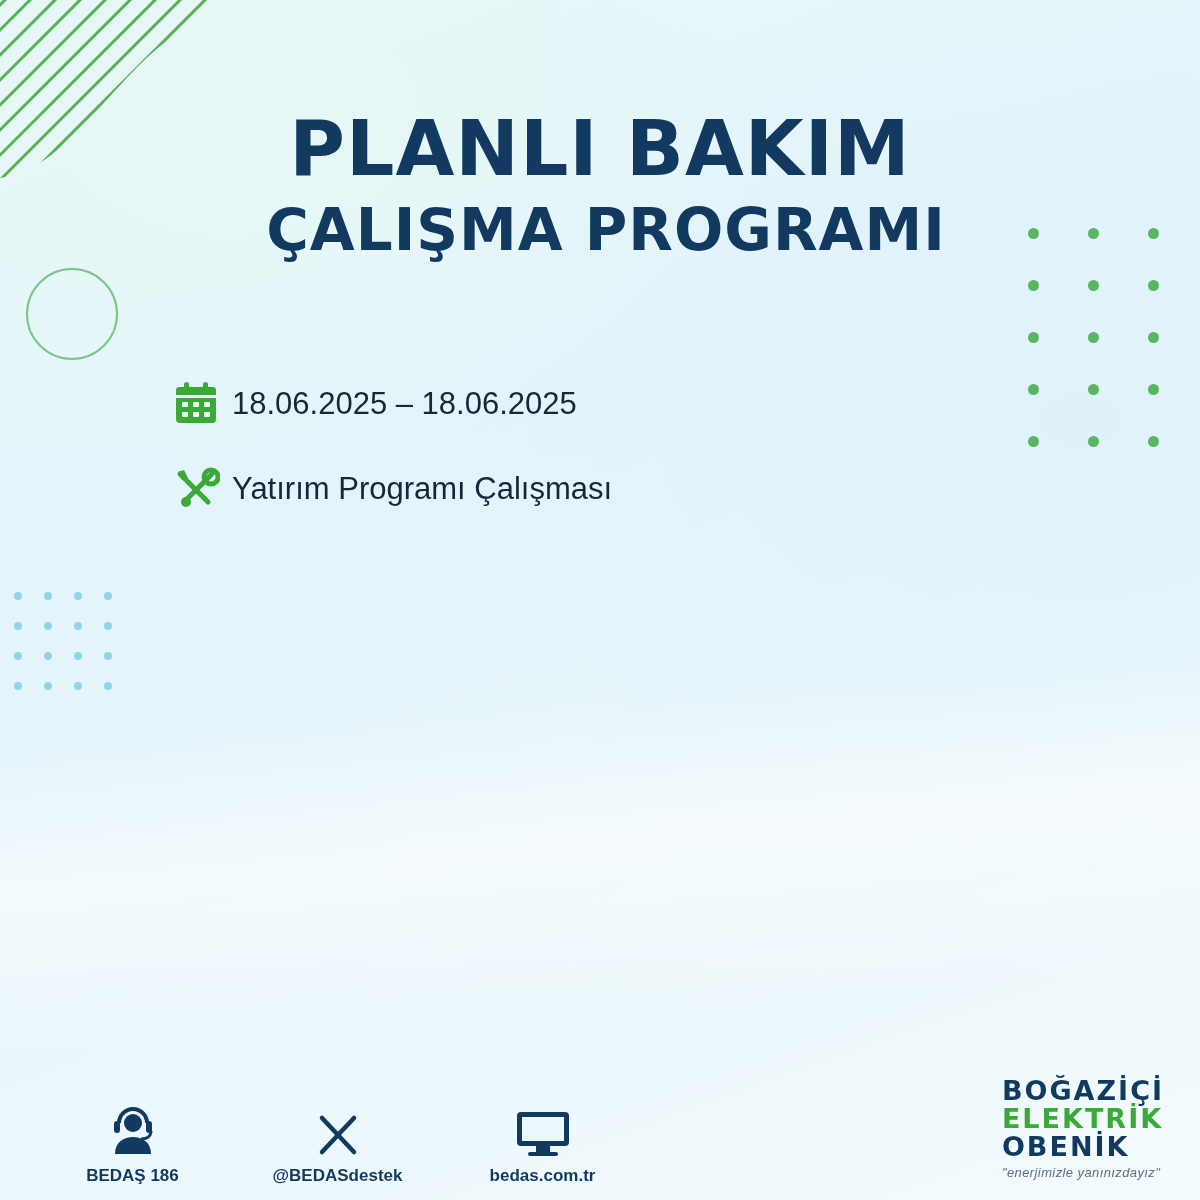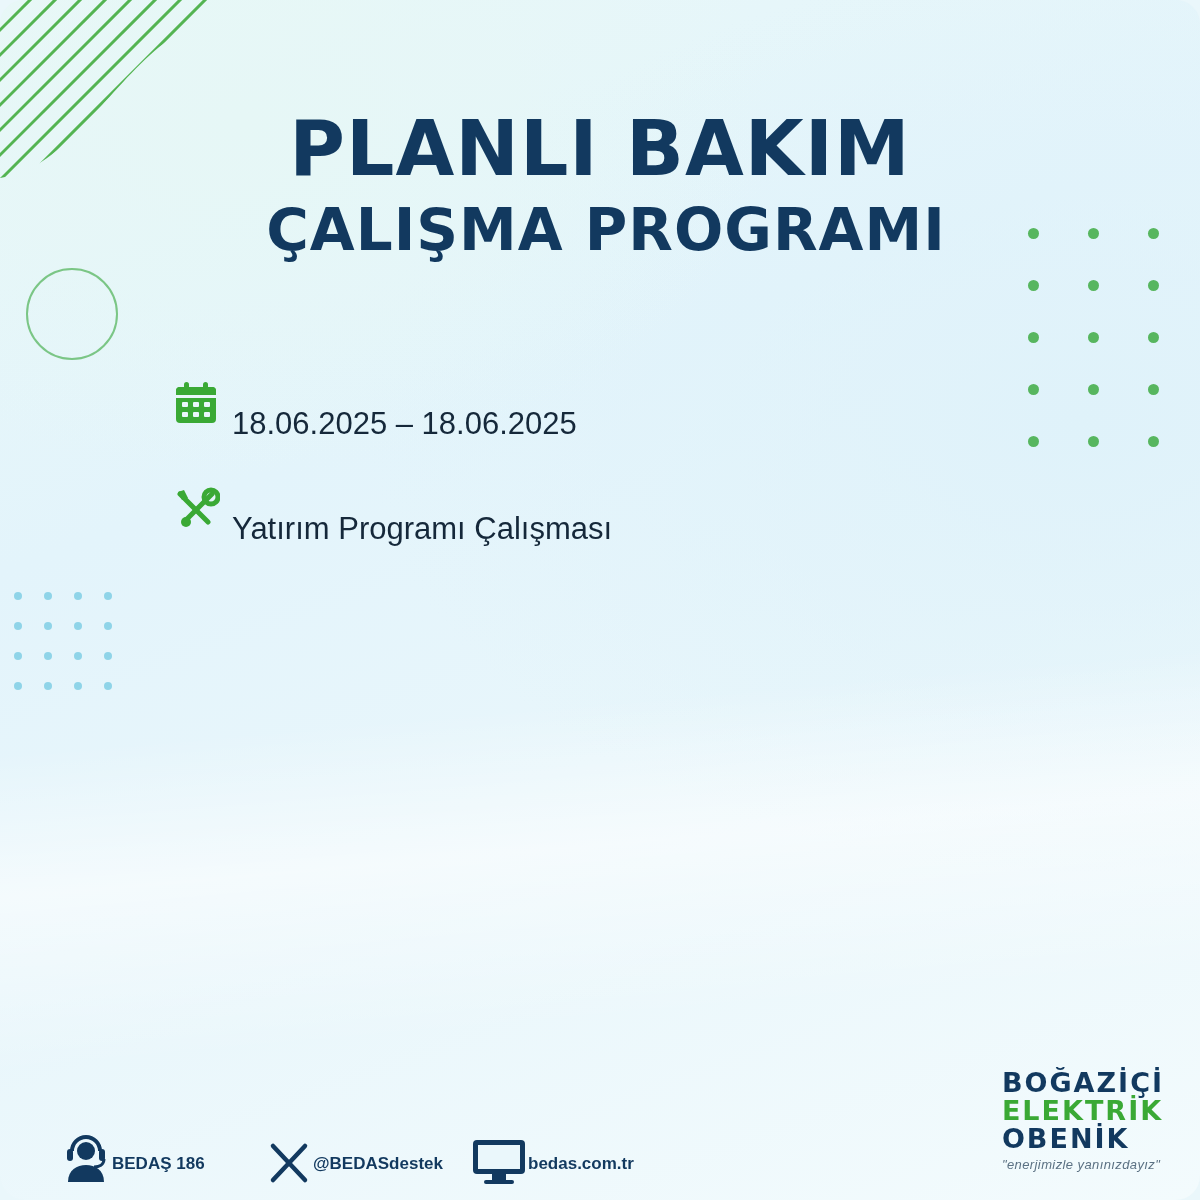--- a/index.html
+++ b/index.html
@@ -16,21 +16,20 @@
 
   .poster {
     position: relative;
     width: 1200px;
     height: 1200px;
     background:
       radial-gradient(ellipse 900px 600px at 20% 10%, #e6f7f6 0%, rgba(230,247,246,0) 60%),
       radial-gradient(ellipse 1100px 700px at 90% 35%, #dff2fa 0%, rgba(223,242,250,0) 65%),
       linear-gradient(160deg, #e9f8f8 0%, #e3f4fb 35%, #e8f6fb 60%, #f3fbfd 100%);
     overflow: hidden;
-    border-radius: 24px;
   }
 
   
   .light-band {
     position: absolute;
     left: -10%;
     top: 58%;
     width: 130%;
     height: 320px;
     background: linear-gradient(180deg, rgba(255,255,255,0) 0%, rgba(255,255,255,0.55) 45%, rgba(255,255,255,0) 100%);
@@ -129,21 +128,20 @@
     display: flex;
     justify-content: center;
     padding-top: 2px;
   }
   .info-text {
     font-size: 31px;
     color: #15283a;
     line-height: 1.45;
     padding-top: 4px;
     font-family: "Liberation Sans", sans-serif;
-    margin-top: 20px;
   }
   .info-row.location .info-text {
     max-width: 790px;
   }
 
   
   .footer {
     position: absolute;
     left: 0;
     bottom: 0;
@@ -153,42 +151,42 @@
   .footer-items {
     position: absolute;
     left: 60px;
     bottom: 14px;
     display: flex;
     align-items: flex-end;
     gap: 60px;
   }
   .footer-item {
     display: flex;
-    flex-direction: row;
+    flex-direction: column;
     align-items: center;
     width: 145px;
   }
   .footer-icon {
     height: 52px;
     display: flex;
     align-items: flex-end;
     justify-content: center;
   }
   .footer-label {
     margin-top: 8px;
     font-size: 17px;
     font-weight: bold;
     color: #12395f;
     font-family: "Liberation Sans", sans-serif;
   }
 
   .brand {
     position: absolute;
     right: 36px;
-    bottom: 28px;
+    bottom: 20px;
     text-align: left;
     line-height: 1.04;
   }
   .brand-line1, .brand-line2, .brand-line3 {
     font-size: 27px;
     font-weight: bold;
     letter-spacing: 2px;
     font-family: "DejaVu Sans", sans-serif;
   }
   .brand-line1 { color: #12395f; }

